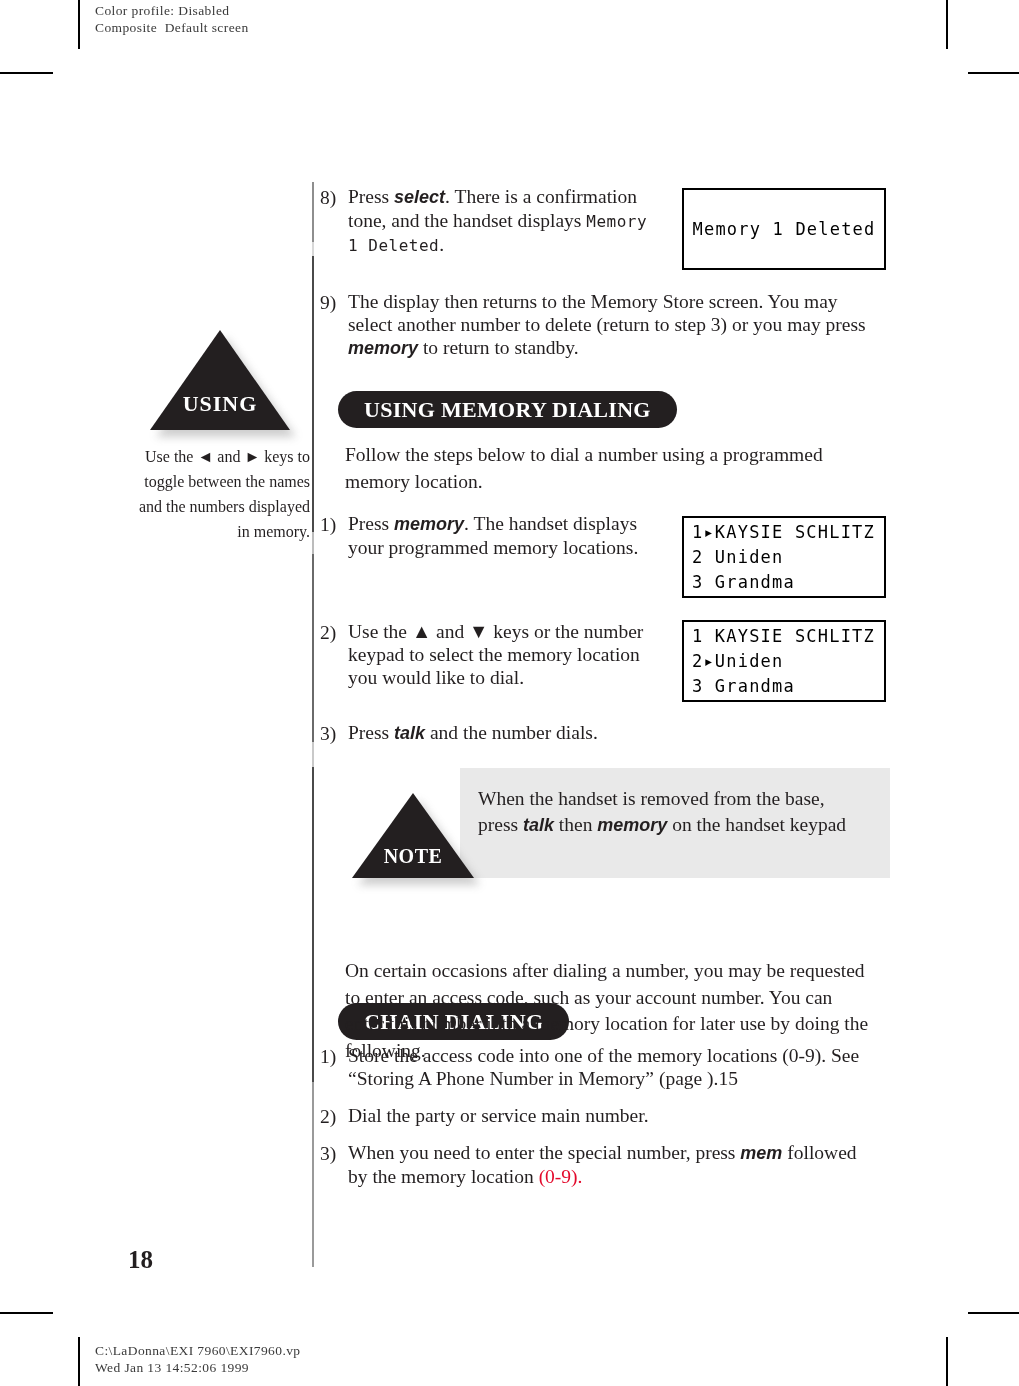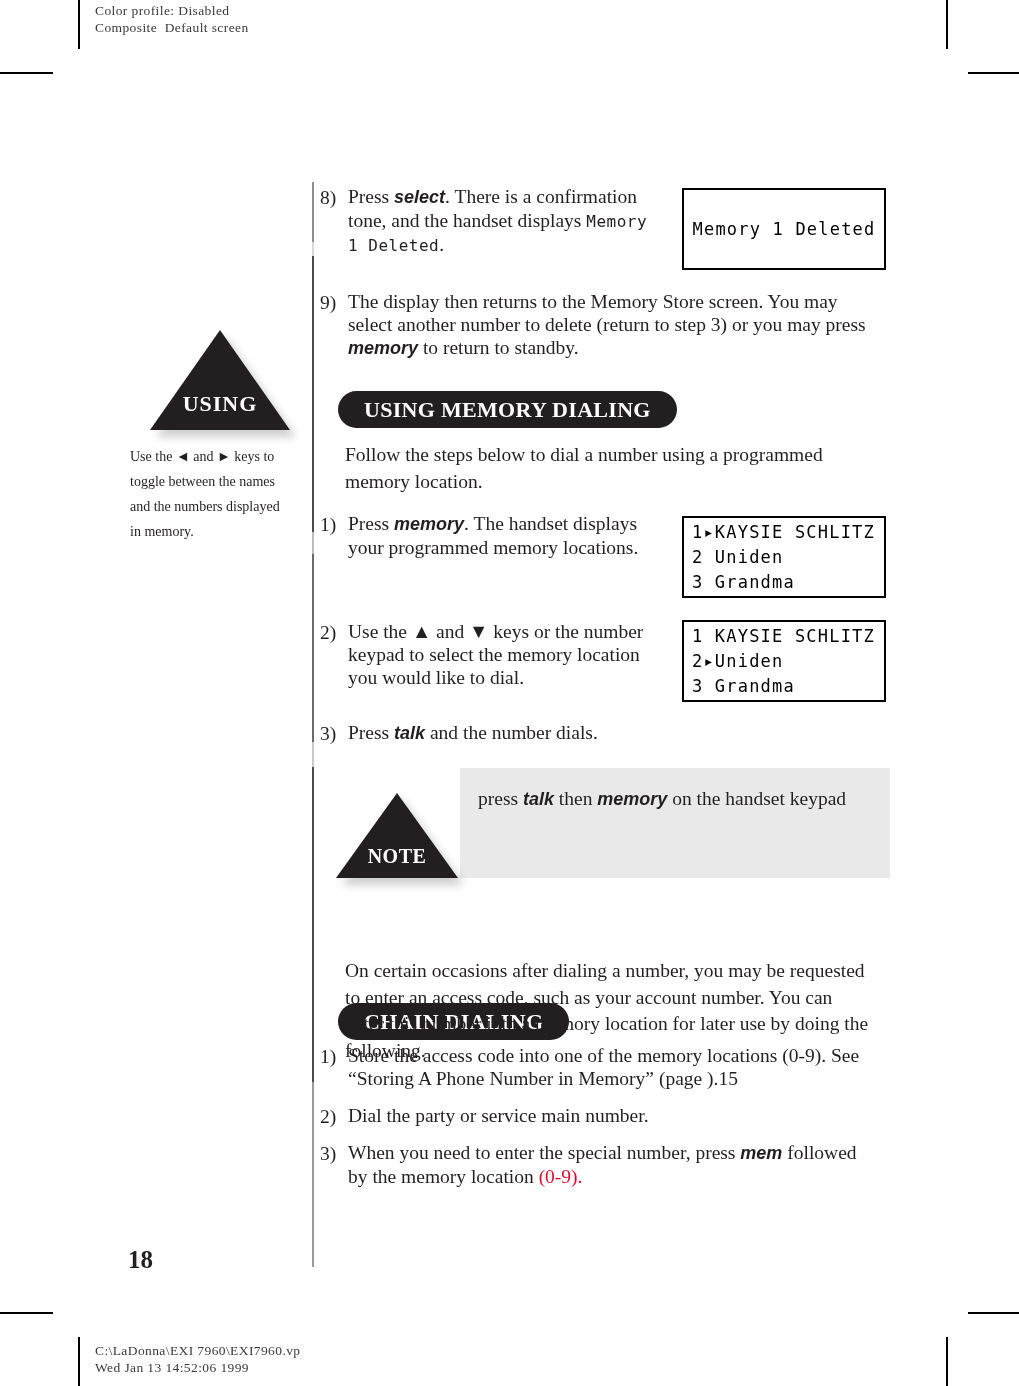--- a/index.html
+++ b/index.html
@@ -176,23 +176,24 @@
     font-size: 19.5px;
     line-height: 26px;
   }
 
   
   #hint-text {
     position: absolute;
     left: 130px;
     top: 444px;
     width: 180px;
-    font-size: 14px;
+    font-size: 16px;
     line-height: 25px;
     color: #231f20;
+    text-align: right;
   }
 
   
   #page-number {
     position: absolute;
     left: 128px;
     top: 1246px;
     font-size: 25px;
     font-weight: bold;
     color: #231f20;
@@ -278,35 +279,36 @@
   <div class="lcd-line">3 Grandma</div>
 </div>
 
 <div class="step" style="left:320px; top:721px; width:400px;">
   <div class="step-num">3)</div>
   <div class="step-body"><span>Press </span><span class="kw">talk</span><span> and the number dials.</span></div>
 </div>
 
 <div id="note-panel"></div>
 
-<div class="tri-wrap" style="left:336px; top:793px; width:122px; height:85px;">
+<div class="tri-wrap" style="left:352px; top:793px; width:122px; height:85px;">
   <div class="tri-shadow">
     <svg viewBox="0 0 122 85" width="122" height="85">
       <polygon points="61,0 122,85 0,85" fill="#8c8c8c"></polygon>
     </svg>
   </div>
   <div class="tri-shape">
     <svg viewBox="0 0 122 85" width="122" height="85">
       <polygon points="61,0 122,85 0,85" fill="#231f20"></polygon>
     </svg>
   </div>
   <div class="tri-label" style="top:52px; font-size:20px; letter-spacing:0.5px;">NOTE</div>
 </div>
 
 <div id="note-text">
+  <div>When the handset is removed from the base,</div>
   <div><span>press </span><span class="kw">talk</span><span> then </span><span class="kw">memory</span><span> on the handset keypad</span></div>
 </div>
 
 <div class="pill" style="left:338px; top:955px;margin-top:48px;">CHAIN DIALING</div>
 
 <div class="para" style="left:345px; top:958px; width:528px;">On certain occasions after dialing a number, you may be requested to enter an access code, such as your account number. You can enter this number into a memory location for later use by doing the following.</div>
 
 <div class="step" style="left:320px; top:1044px; width:560px;">
   <div class="step-num">1)</div>
   <div class="step-body">Store the access code into one of the memory locations (0-9). See “Storing A Phone Number in Memory” (page ).15</div>

